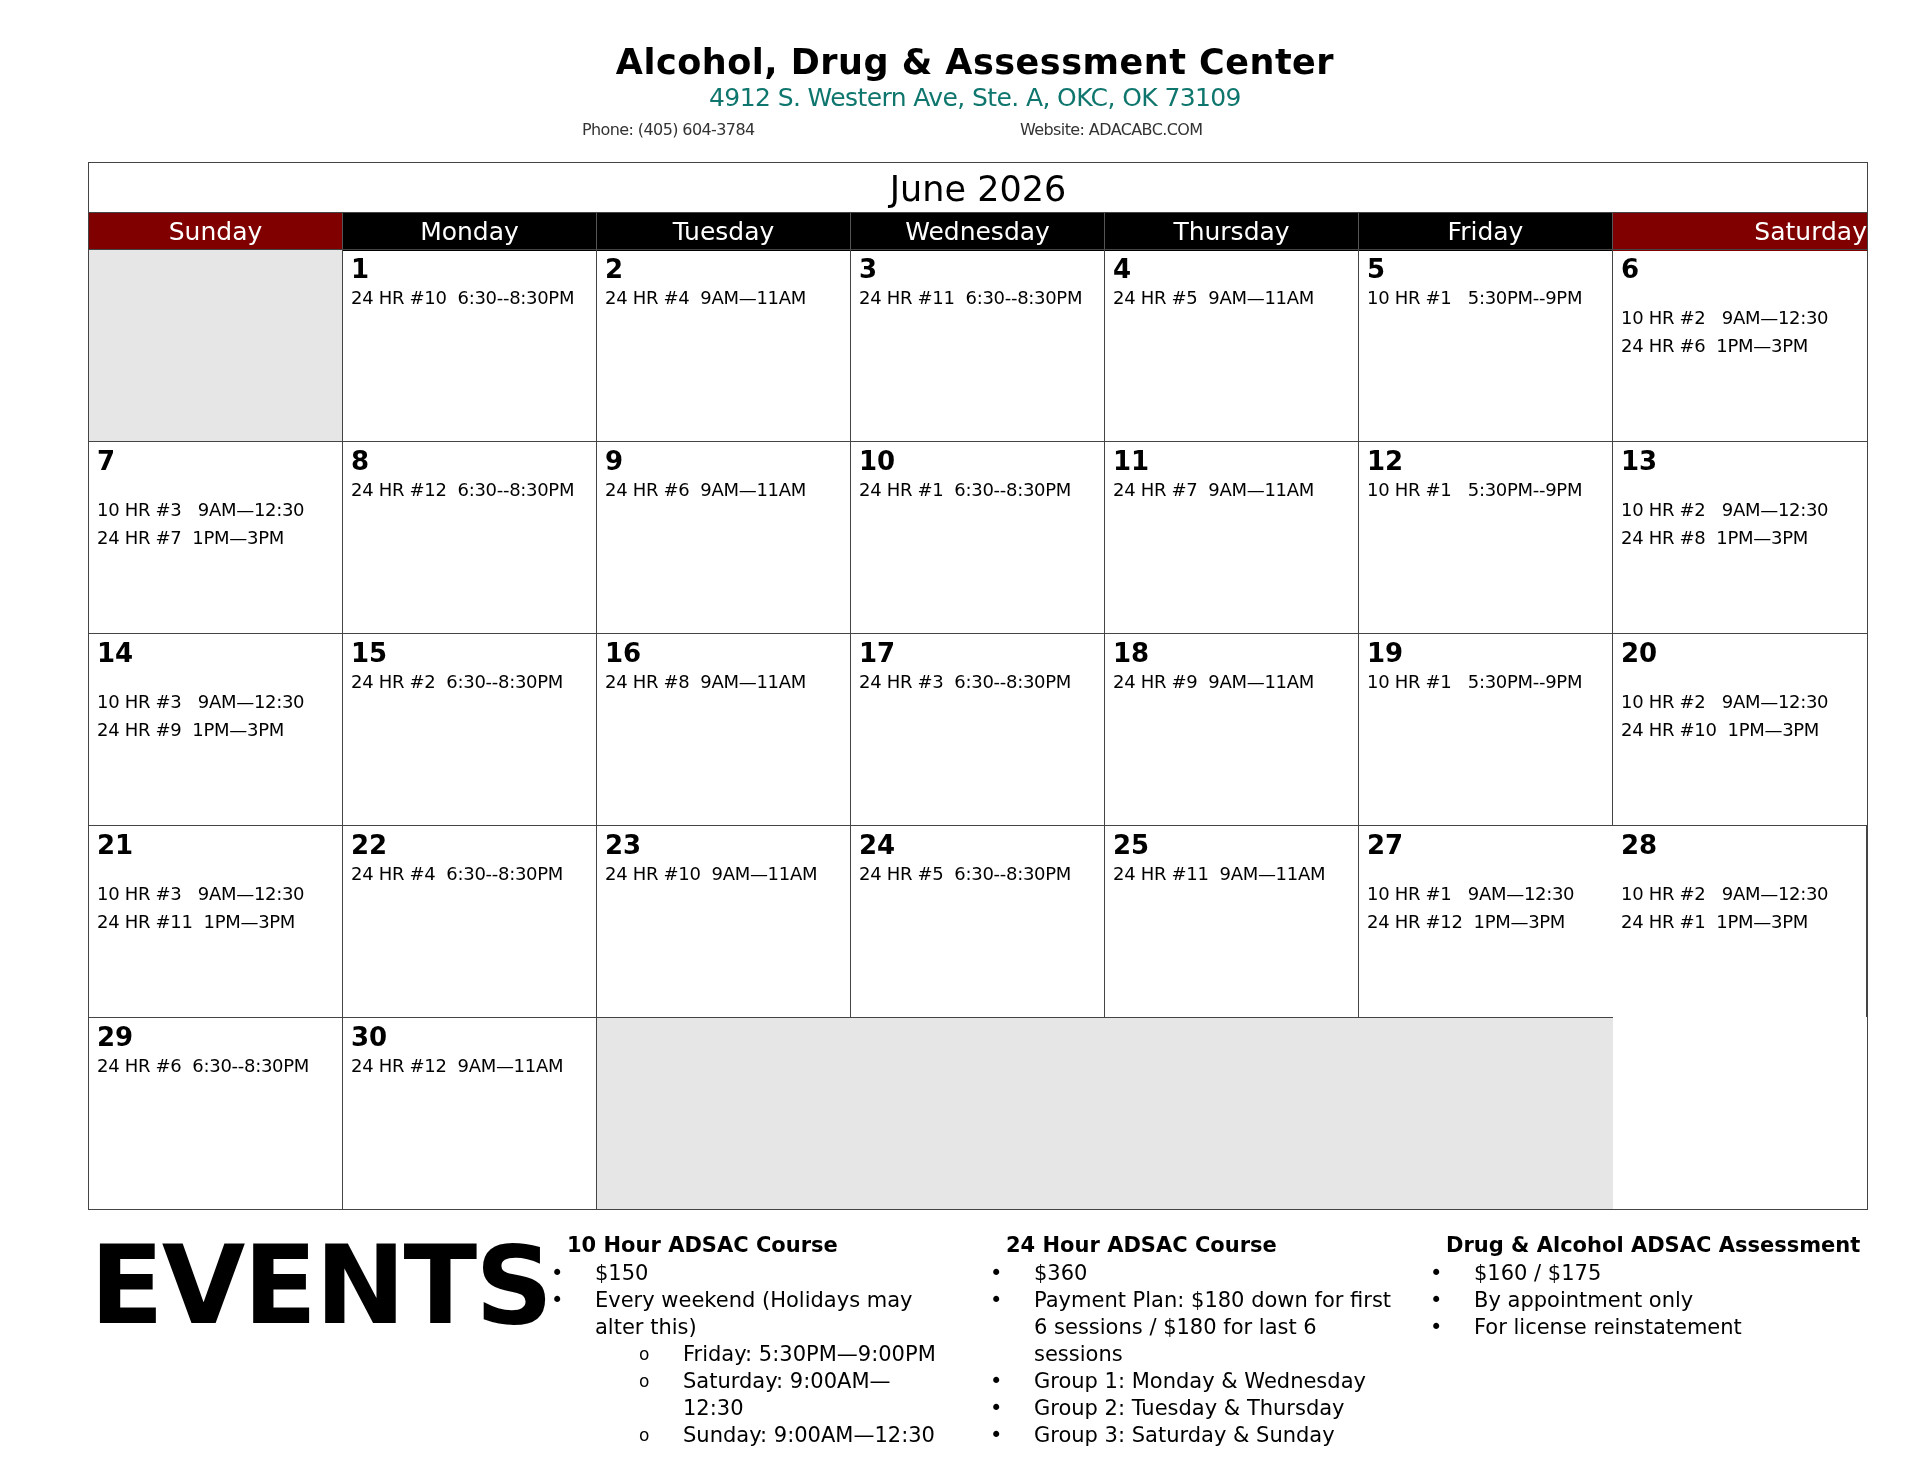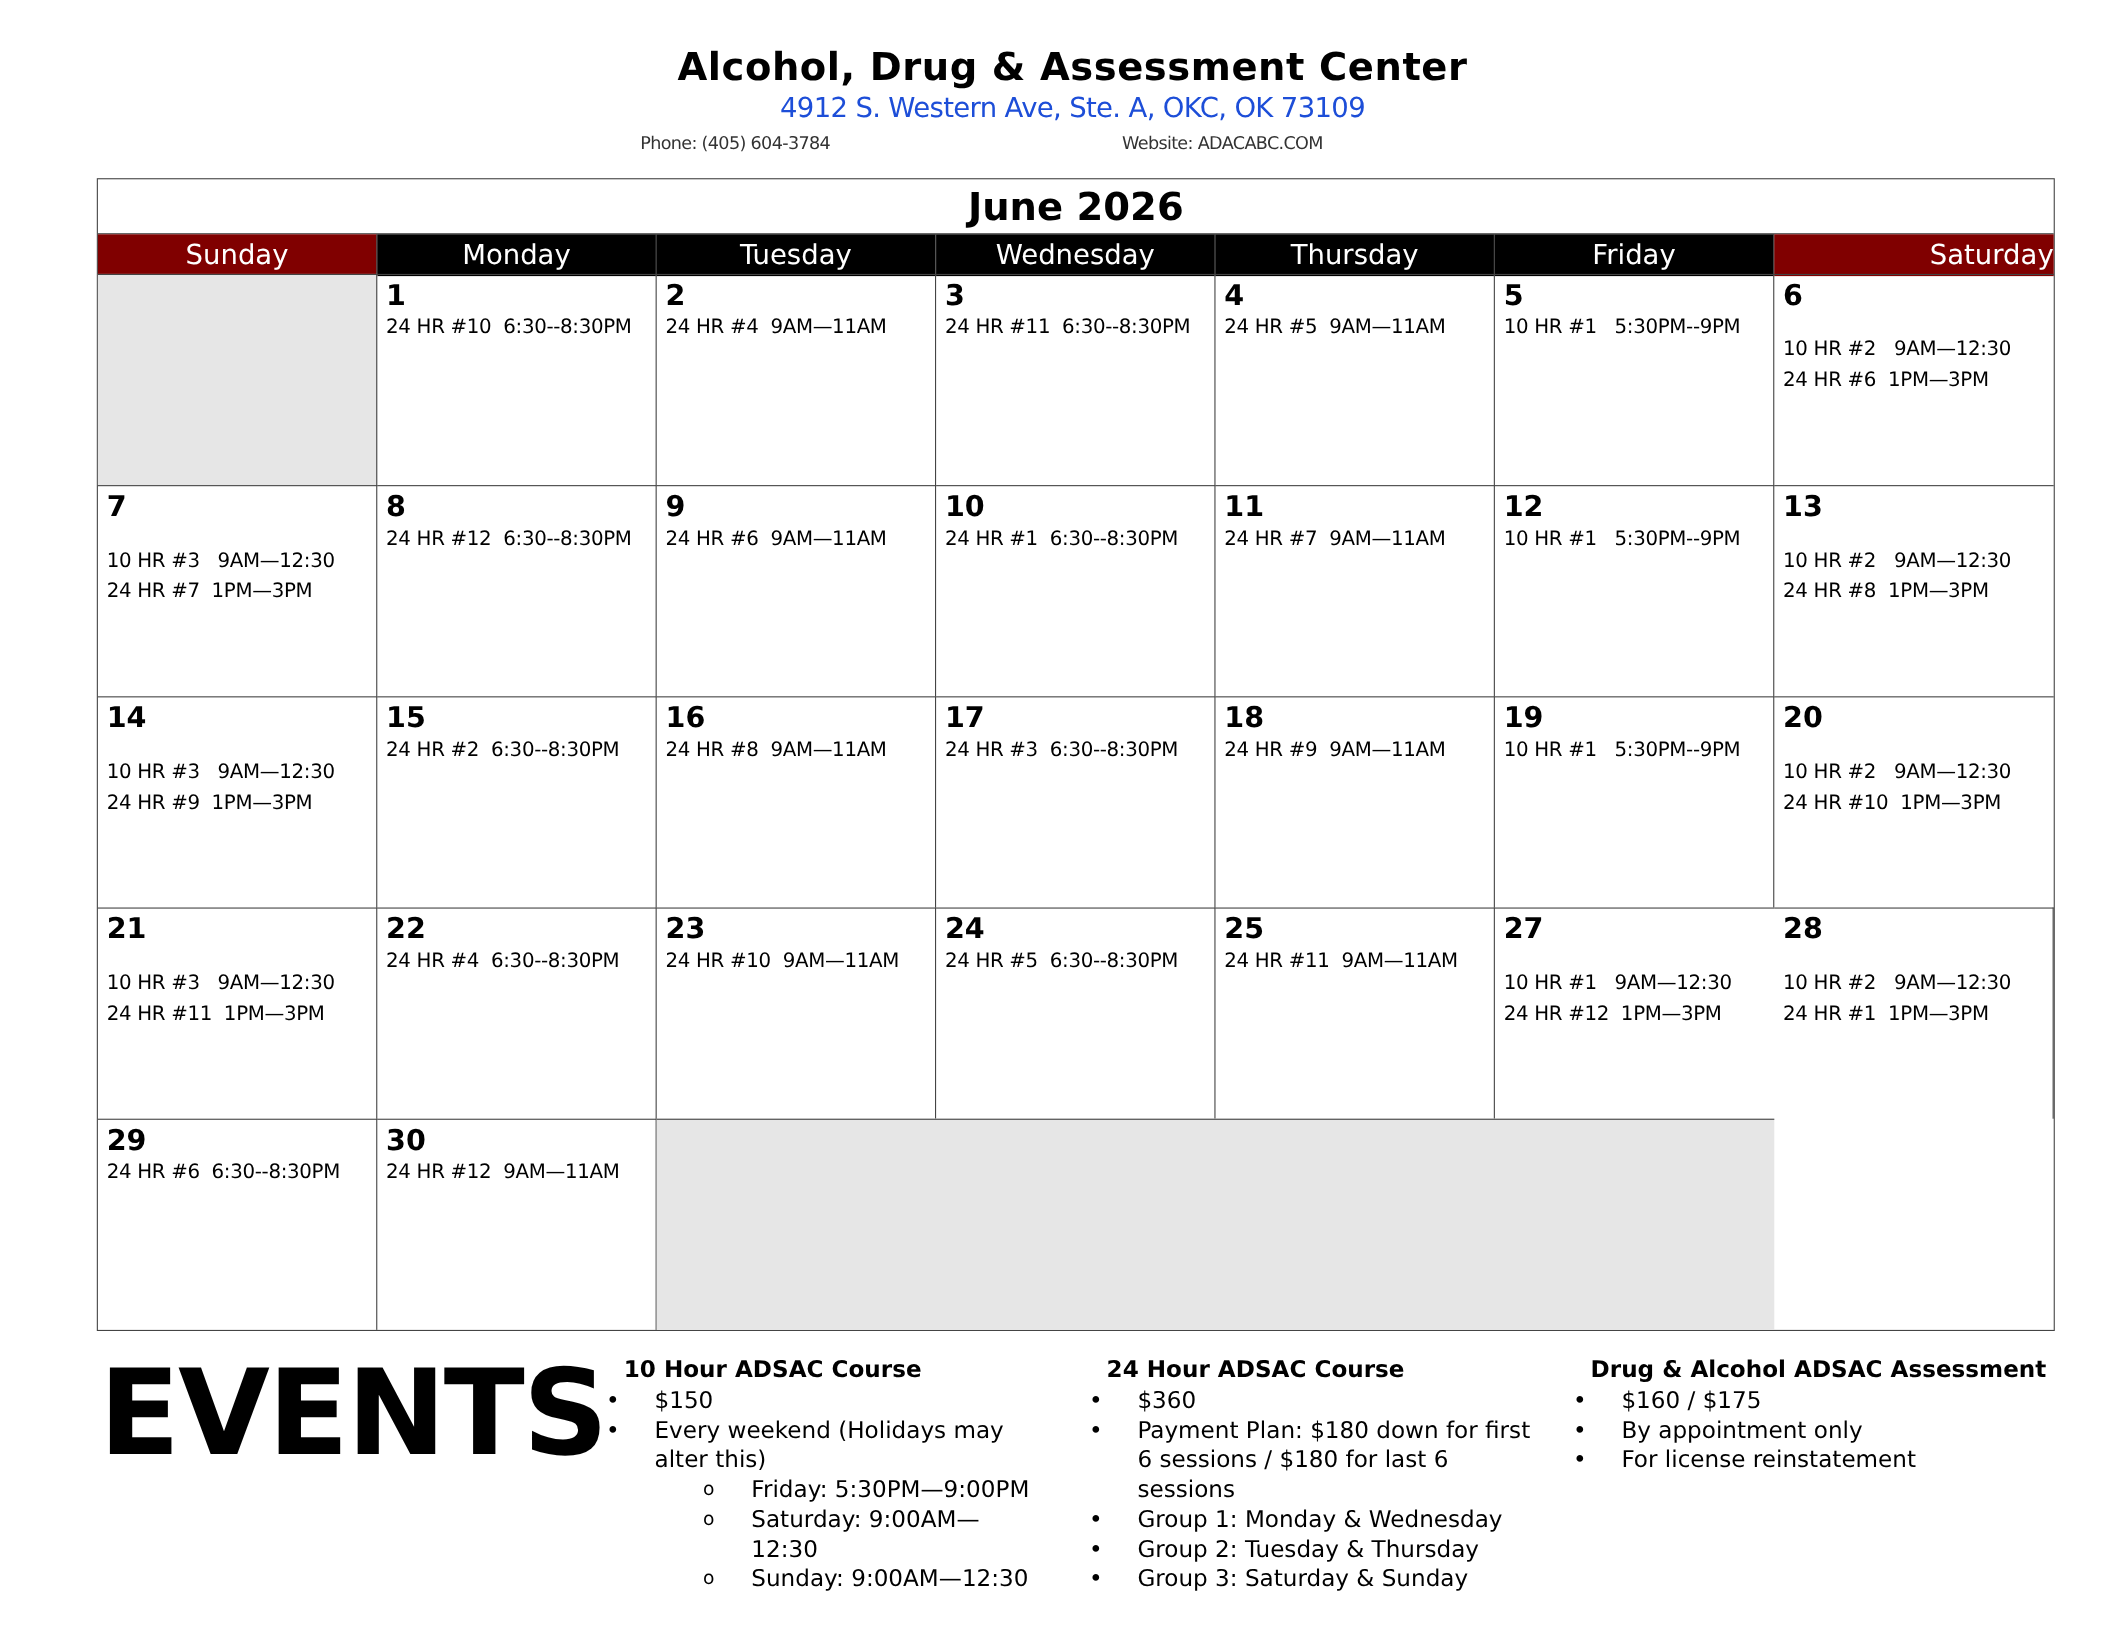--- a/index.html
+++ b/index.html
@@ -1,26 +1,26 @@
 <!DOCTYPE html>
 <html><head>
   <meta charset="utf-8">
   <style>
     html, body { margin: 0; padding: 0; background: #ffffff; }
     body { width: 1920px; height: 1484px; position: relative; font-family: "DejaVu Sans", sans-serif; color: #000; overflow: hidden; }
 
     .org-header { position: absolute; left: 0; top: 40px; width: 1920px; text-align: center; }
     .org-name { font-family: "DejaVu Sans", sans-serif; font-weight: bold; font-size: 35px; letter-spacing: 0.5px; line-height: 44px; margin-left: 30px; }
-    .org-address { font-family: "DejaVu Sans", sans-serif; font-size: 25px; color: #1d4ed8; line-height: 32px; margin-top: -2px; letter-spacing: -0.6px; margin-left: 30px; }
+    .org-address { font-family: "DejaVu Sans", sans-serif; font-size: 25px; color: #0f766e; line-height: 32px; margin-top: -2px; letter-spacing: -0.6px; margin-left: 30px; }
     .org-contact { position: absolute; top: 80px; width: 1912px; height: 32px; font-size: 16px; color: #333; letter-spacing: -0.6px; padding-left: 24px; }
     .org-phone { position: absolute; left: 582px; top: 0; }
     .org-website { position: absolute; left: 1020px; top: 0; }
 
     .calendar { position: absolute; left: 88px; top: 162px; width: 1780px; height: 1048px; border: 1.5px solid #444; box-sizing: border-box; }
-    .cal-title { height: 50px; border-bottom: 1.5px solid #444; box-sizing: border-box; text-align: center; font-weight: bold; font-size: 35px; line-height: 52px; }
+    .cal-title { height: 50px; border-bottom: 1.5px solid #444; box-sizing: border-box; text-align: center; font-weight: normal; font-size: 35px; line-height: 52px; }
     .dow-row { display: grid; grid-template-columns: repeat(7, 1fr); height: 36px; }
     .dow { background: #000; color: #fff; font-weight: normal; font-size: 25px; text-align: center; line-height: 38px; border-right: 1px solid #555; box-sizing: border-box; }
     .dow.weekend { background: #800000; }
     .dow:last-child { border-right: none; text-align: right; }
     .grid { display: grid; grid-template-columns: repeat(7, 1fr); grid-template-rows: repeat(5, 192px); }
     .cell { border-right: 1px solid #444; border-top: 1px solid #444; box-sizing: border-box; padding: 4px 0 0 8px; position: relative; overflow: hidden; }
     .cell.col-7 { border-right: none; }
     .cell.empty { background: #e6e6e6; }
     .cell.empty-wide { grid-column: span 4; background: #e6e6e6; border-right: none; }
     .day-num { font-weight: bold; font-size: 26px; line-height: 30px; display: block; }

